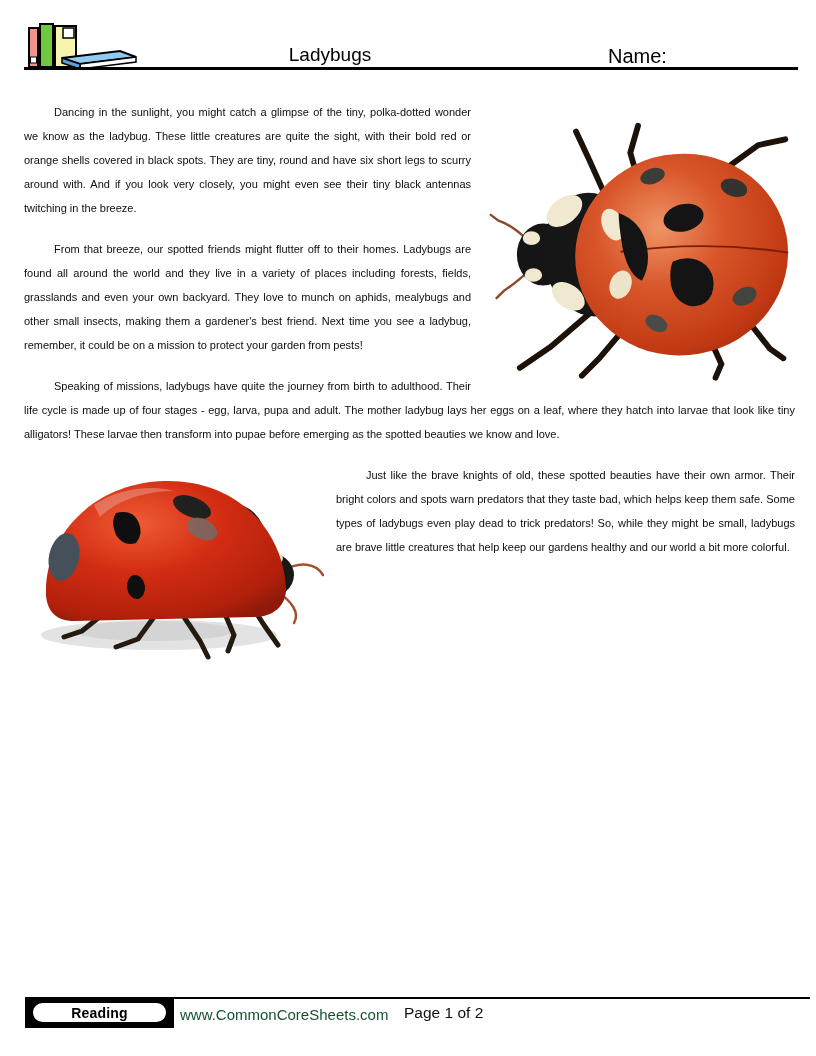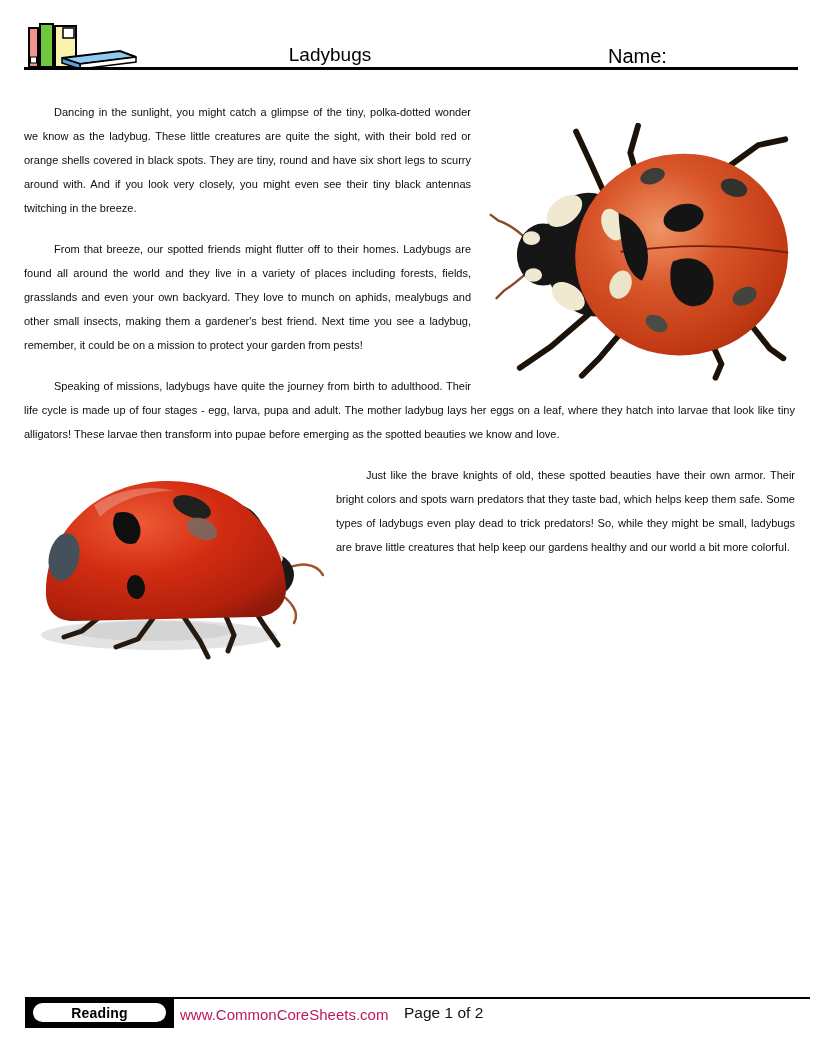--- a/index.html
+++ b/index.html
@@ -34,21 +34,21 @@
   
   .footer{position:absolute;left:0;right:0;top:997px;height:59px;}
   .footer-rule{position:absolute;top:0;left:25px;right:6px;height:2px;background:#000;}
   .badge-box{position:absolute;left:25px;top:0;width:149px;height:31px;background:#000;}
   .badge-pill{
     position:absolute;left:5px;top:3px;right:5px;bottom:3px;
     background:#fff;border:3px solid #000;border-radius:14px;
     display:flex;align-items:center;justify-content:center;
     font-size:14px;font-weight:bold;color:#000;letter-spacing:.2px;
   }
-  .website{position:absolute;left:180px;top:9px;font-size:15px;color:#be185d;}
+  .website{position:absolute;left:180px;top:9px;font-size:15px;color:#14532d;}
   .page-info{position:absolute;left:404px;top:7px;font-size:15.5px;color:#111;}
 </style>
 </head>
 <body>
 
 <div class="page">
 
   <div class="header">
     <svg class="logo" viewBox="0 0 118 58" aria-hidden="true">
 

